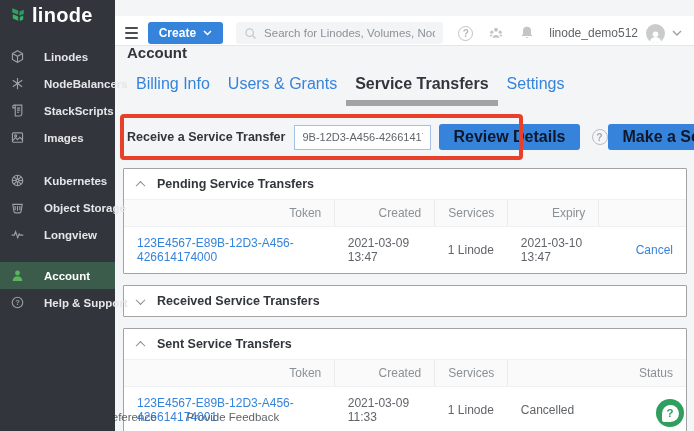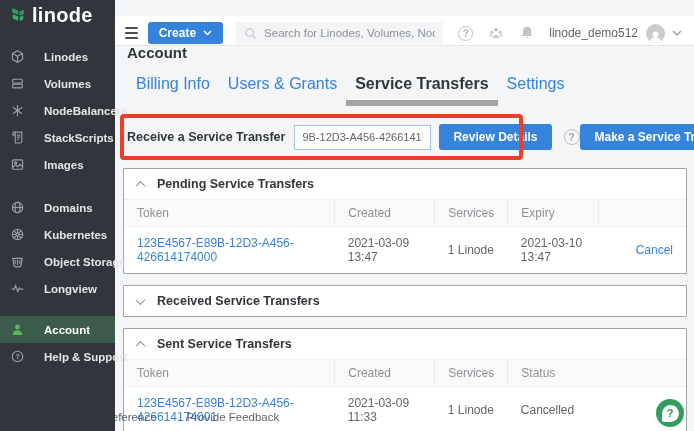--- a/index.html
+++ b/index.html
@@ -52,38 +52,38 @@
   .tabs { display:flex; margin:0 0 14px 4px; }
   .tab { font-size:16px; color:#3683dc; padding:6px 9px 7px; cursor:pointer; }
   .tab.active { color:#32363c; font-weight:700; border-bottom:6px solid #a3a3a3; }
 
   .transfer-bar { position:relative; display:flex; align-items:center; margin:4px 0 14px 4px; height:34px; }
   .red-annotation { position:absolute; left:-7px; top:-6px; width:403px; height:46px;
                     border:4px solid #e8402a; border-radius:4px; pointer-events:none; z-index:10; }
   .receive-label { font-size:12.5px; font-weight:700; color:#32363c; margin-right:9px; white-space:nowrap; }
   .token-input { width:137px; height:25px; border:1px solid #a3c1e4; background:#fff; padding:0 7px;
                  font-family:inherit; font-size:11px; color:#606469; outline:none; }
-  .btn-blue { background:#3683dc; color:#ffffff; border:none; border-radius:3px; font-family:inherit;
-              font-size:12px; font-weight:600; height:26px; padding:0 14px; cursor:pointer; white-space:nowrap; }
+  .btn-blue { background:#3683dc; color:#0f172a; border:none; border-radius:3px; font-family:inherit;
+              font-size:16px; font-weight:600; height:26px; padding:0 14px; cursor:pointer; white-space:nowrap; }
   .review-btn { margin-left:8px; }
   .q-circle { margin-left:12px; width:16px; height:16px; border:1.5px solid #b9bcc0; border-radius:50%;
               color:#a7abaf; font-size:10.5px; font-weight:700; display:flex; align-items:center;
               justify-content:center; cursor:pointer; flex:0 0 16px; }
   .make-btn { margin-left:auto; padding:0 15px; }
 
   
   .card { background:#fff; margin-bottom:11px; border:1px solid #a3a3a3; border-radius:1px; }
   .section-head { display:flex; align-items:center; gap:13px; padding:8px 13px; cursor:pointer; }
   .caret { width:7px; height:7px; border-left:1.6px solid #83878c; border-top:1.6px solid #83878c; flex:0 0 7px; }
   .caret.up { transform:rotate(45deg) translate(1px,1px); }
   .caret.down { transform:rotate(225deg) translate(1px,1px); }
   .section-title { font-size:12.5px; font-weight:700; color:#32363c; }
   table { width:100%; border-collapse:collapse; font-size:12px; table-layout:fixed; }
   thead th { background:#fafafa; border-top:1px solid #f0f1f4; border-bottom:1px solid #f0f1f4;
-             color:#8b9095; font-weight:400; text-align:left; padding:6px 13px; }
+             color:#8b9095; font-weight:400; text-align:right; padding:6px 13px; }
   thead th + th { border-left:1px solid #e9ebee; }
   tbody td { padding:9px 13px; color:#606469; }
   a.link { color:#3683dc; text-decoration:none; cursor:pointer; }
   td.action { text-align:right; }
 
   
   .footer { position:absolute; left:14px; bottom:8px; display:flex; align-items:center; font-size:11.5px; color:#606469; }
   .footer .f-item { margin-right:30px; cursor:pointer; }
   .fab { position:absolute; right:10px; bottom:4px; width:28px; height:28px; border-radius:50%;
          background:#2f9e5f; display:flex; align-items:center; justify-content:center; cursor:pointer; z-index:8; }
@@ -107,27 +107,20 @@
   <nav class="nav">
     <div class="nav-item">
       <svg class="ic" viewBox="0 0 16 16" fill="none" stroke="currentColor" stroke-width="1.2">
           <path d="M8 1.8 13.4 4.8v6.4L8 14.2 2.6 11.2V4.8Z"></path>
           <path d="M2.6 4.8 8 7.8l5.4-3M8 7.8v6.4"></path>
         </svg>
       <span class="lbl">Linodes</span>
     </div>
     <div class="nav-item">
       <svg class="ic" viewBox="0 0 16 16" fill="none" stroke="currentColor" stroke-width="1.2">
-          <rect x="2.8" y="3.4" width="10.4" height="4" rx="1"></rect>
-          <rect x="2.8" y="8.6" width="10.4" height="4" rx="1"></rect>
-        </svg>
-      <span class="lbl">Volumes</span>
-    </div>
-    <div class="nav-item">
-      <svg class="ic" viewBox="0 0 16 16" fill="none" stroke="currentColor" stroke-width="1.2">
           <path d="M8 2v12M3 4.5l10 7M13 4.5l-10 7"></path>
           <circle cx="8" cy="8" r="1.5" fill="currentColor" stroke="none"></circle>
         </svg>
       <span class="lbl">NodeBalancers</span>
     </div>
     <div class="nav-item">
       <svg class="ic" viewBox="0 0 16 16" fill="none" stroke="currentColor" stroke-width="1.2">
           <path d="M5.6 2.2h7v9.6a2 2 0 0 1-2 2h-5z"></path>
           <path d="M5.6 2.2h-1A1.6 1.6 0 0 0 3 3.8v1.4h2.6"></path>
           <path d="M7.4 5.4h3.4M7.4 7.6h3.4M7.4 9.8h2.4"></path>
@@ -136,28 +129,20 @@
     </div>
     <div class="nav-item">
       <svg class="ic" viewBox="0 0 16 16" fill="none" stroke="currentColor" stroke-width="1.2">
           <rect x="2.6" y="3" width="10.8" height="10" rx="1"></rect>
           <circle cx="6" cy="6.3" r="1.1"></circle>
           <path d="M2.8 11.2l3-3 2.2 2.2 2.6-2.6 2.6 2.6"></path>
         </svg>
       <span class="lbl">Images</span>
     </div>
     <div class="nav-gap"></div>
-    <div class="nav-item">
-      <svg class="ic" viewBox="0 0 16 16" fill="none" stroke="currentColor" stroke-width="1.2">
-          <circle cx="8" cy="8" r="5.6"></circle>
-          <ellipse cx="8" cy="8" rx="2.6" ry="5.6"></ellipse>
-          <path d="M2.4 8h11.2"></path>
-        </svg>
-      <span class="lbl">Domains</span>
-    </div>
     <div class="nav-item">
       <svg class="ic" viewBox="0 0 16 16" fill="none" stroke="currentColor" stroke-width="1.2">
           <circle cx="8" cy="8" r="5.6"></circle>
           <circle cx="8" cy="8" r="1.5"></circle>
           <path d="M8 2.4v4.1M8 9.5v4.1M2.4 8h4.1M9.5 8h4.1M4.1 4.1l2.8 2.8M9.1 9.1l2.8 2.8M11.9 4.1 9.1 6.9M6.9 9.1l-2.8 2.8"></path>
         </svg>
       <span class="lbl">Kubernetes</span>
     </div>
     <div class="nav-item">
       <svg class="ic" viewBox="0 0 16 16" fill="none" stroke="currentColor" stroke-width="1.2">

